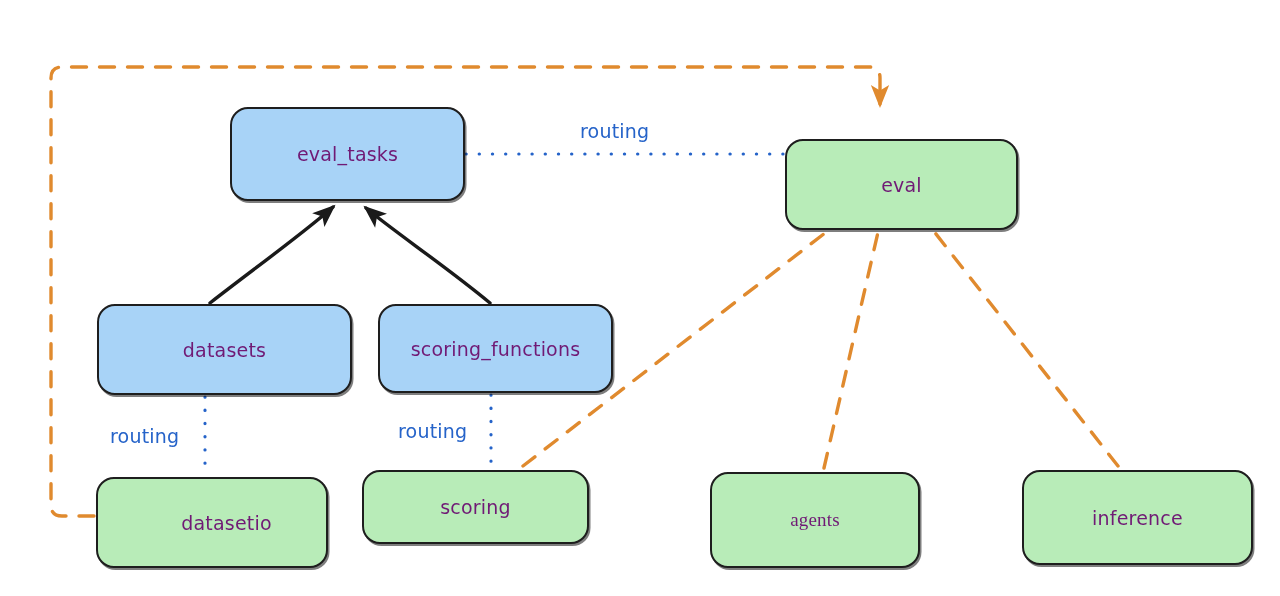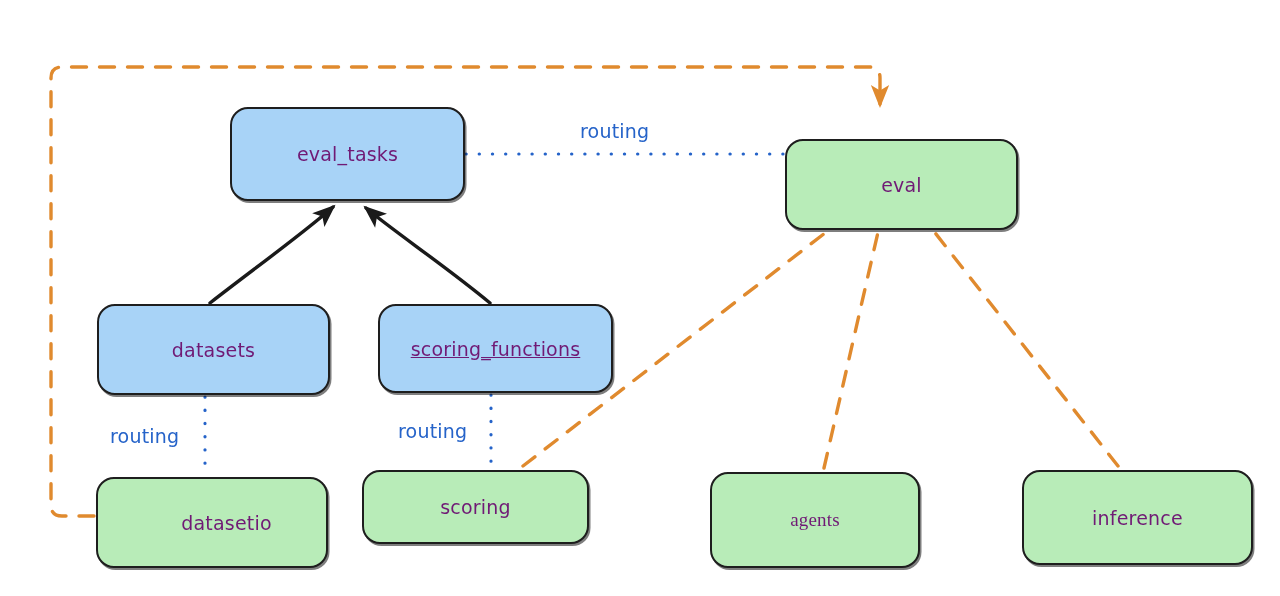--- a/index.html
+++ b/index.html
@@ -105,25 +105,25 @@
   </svg>
 
   <div class="node blue" style="left:230px; top:107px; width:235px; height:94px;">
     <span class="node-label">eval_tasks</span>
   </div>
 
   <div class="node green" style="left:785px; top:107px; width:233px; height:91px;margin-top:32px;">
     <span class="node-label">eval</span>
   </div>
 
-  <div class="node blue" style="left:97px; top:304px; width:233px; height:91px;">
+  <div class="node blue" style="left:97px; top:304px; width:255px; height:91px;">
     <span class="node-label">datasets</span>
   </div>
 
-  <div class="node blue" style="left:378px; top:304px; width:235px; height:89px;text-decoration:underline;">
+  <div class="node blue" style="left:378px; top:304px; width:235px; height:89px;">
     <span class="node-label">scoring_functions</span>
   </div>
 
   <div class="node green" style="left:96px; top:477px; width:232px; height:91px;padding-left:29px;">
     <span class="node-label">datasetio</span>
   </div>
 
   <div class="node green" style="left:362px; top:470px; width:227px; height:74px;text-align:right;">
     <span class="node-label">scoring</span>
   </div>

